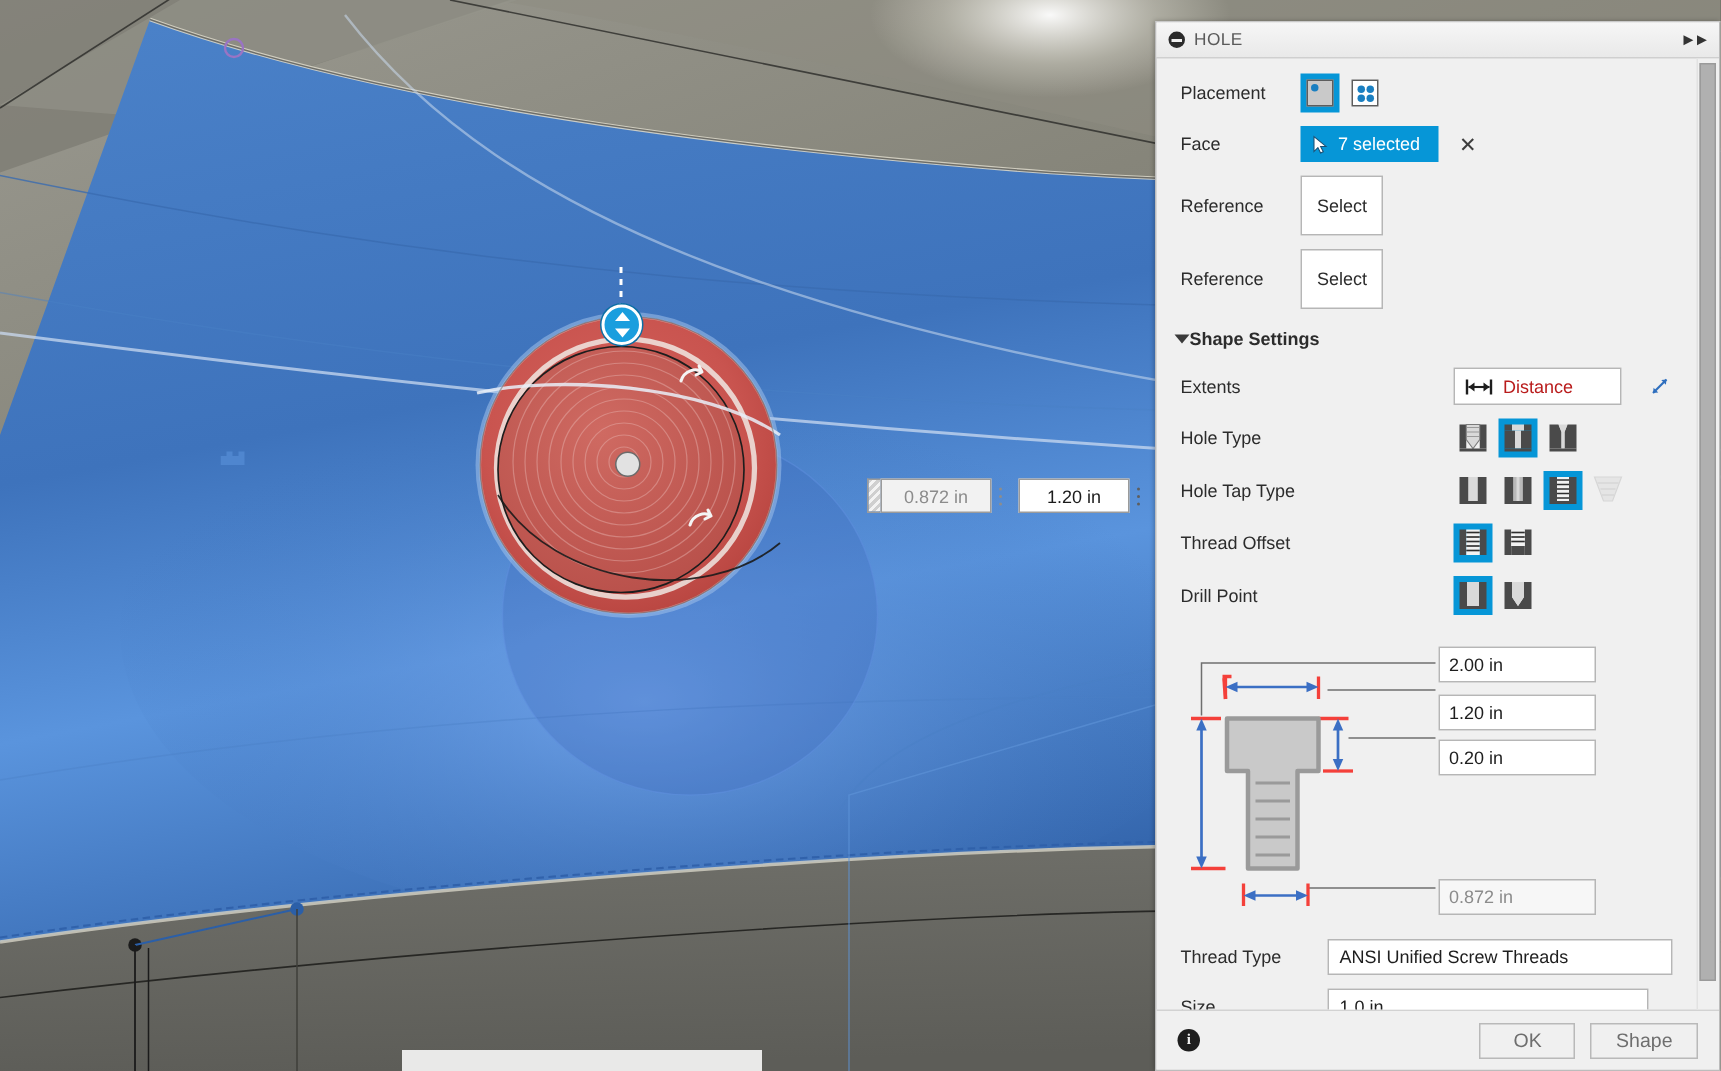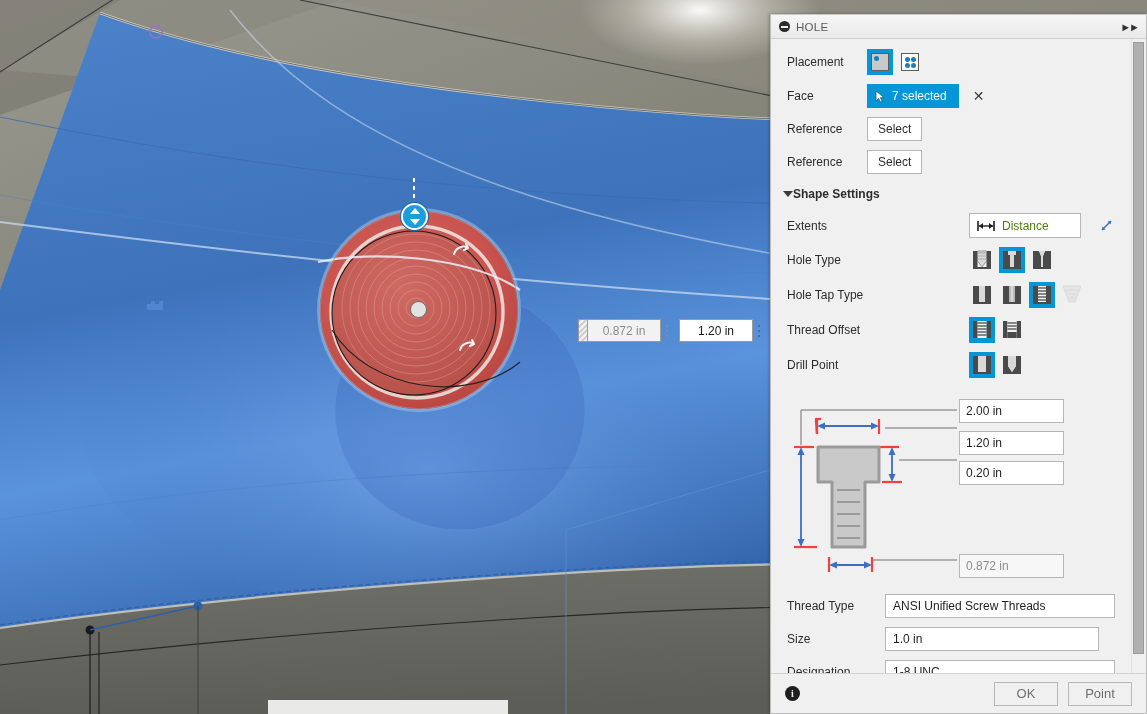--- a/index.html
+++ b/index.html
@@ -136,38 +136,38 @@
   
   .sel-chip {
     height: 24px; background: #0696d7; color: #fff;
     display: inline-flex; align-items: center; gap: 6px;
     padding: 0 12px 0 8px; font-size: 12px;
   }
   .sel-chip .cursor-ic { display:inline-block; width:11px; height:13px; }
   .clear-x { margin-left: 14px; color: #3d3d3d; font-size: 14px; line-height: 1; cursor: default; }
 
   .select-btn {
-    height: 24px; min-width: 44px; padding: 0 10px;
+    height: 40px; min-width: 44px; padding: 0 10px;
     background: #fff; border: 1px solid #b6b6b6;
     color: #2c2c2c; font-size: 12px;
     display: inline-flex; align-items: center; justify-content: center;
   }
 
   
   .section-hdr {
     display: flex; align-items: center; gap: 0;
     padding: 4px 16px 0 12px; margin: 5px 0 12px 0;
     font-weight: bold; color: #2c2c2c; font-size: 12px;
   }
   .tri { width:0; height:0; border-left:5px solid transparent; border-right:5px solid transparent; border-top:6px solid #3a3a3a; }
 
   
   .extents-combo {
     width: 112px; height: 25px; background: #fff; border: 1px solid #b6b6b6;
-    display: flex; align-items: center; gap: 6px; padding: 0 6px; font-size: 12px; color: #4d7c0f;
+    display: flex; align-items: center; gap: 6px; padding: 0 6px; font-size: 12px; color: #b91c1c;
   }
   .dist-ic { flex: 0 0 20px; }
   .flip-ic { margin-left: 18px; }
 
   
   #diagram { position: relative; margin: 12px 16px 6px 16px; height: 190px; }
   .dim-field {
     position: absolute; height: 24px; background: #fff; border: 1px solid #b6b6b6;
     display: flex; align-items: center; padding: 0 6px; font-size: 12px; color: #1e1e1e;
     width: 105px;
@@ -666,16 +666,16 @@
 
       <div id="panel-scroll-track">
         <div id="panel-scroll-thumb"></div>
       </div>
     </div>
 
     <div id="panel-footer">
       <span class="info-ic">i</span>
       <span class="spacer"></span>
       <button class="ftr-btn">OK</button>
-      <button class="ftr-btn">Point</button>
+      <button class="ftr-btn">Shape</button>
     </div>
   </div>
 </div>
 
 </body></html>

